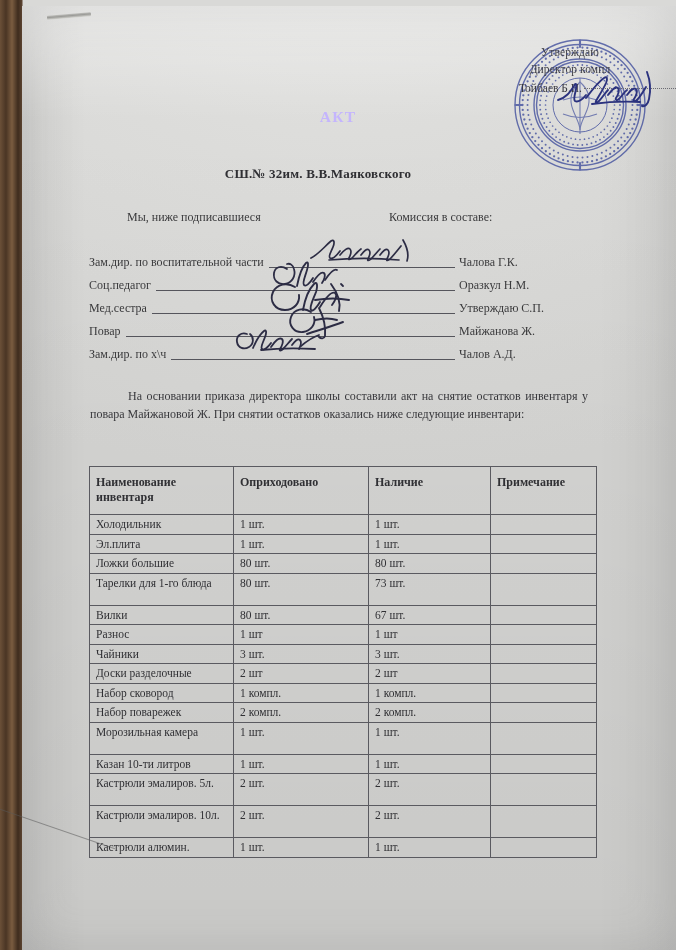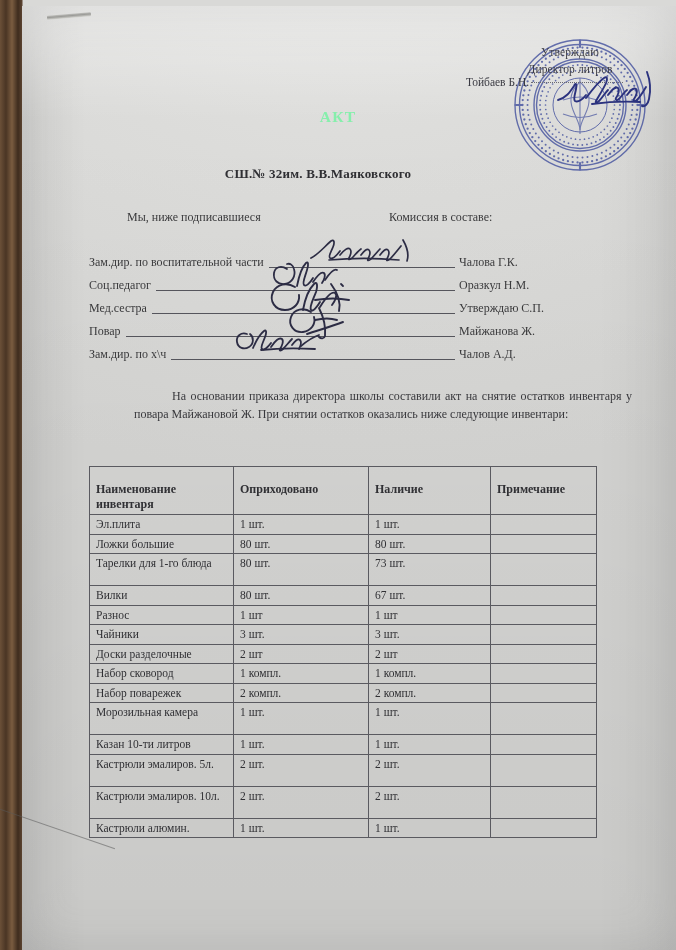--- a/index.html
+++ b/index.html
@@ -84,25 +84,26 @@
     left: 470px; top: 44px;
     width: 200px;
     text-align: center;
     font-size: 11.5px;
     line-height: 17px;
     color: #3e3e46;
     letter-spacing: .1px;
   }
   .director-line {
     position: absolute;
-    left: 466px; top: 76px;
+    left: 466px; top: 82px;
     width: 210px;
     font-size: 11.5px;
     color: #3a3a42;
     white-space: nowrap;
+    text-align: right;
   }
   .director-line .dotfill {
     display: inline-block;
     width: 92px;
     border-bottom: 1px dotted #6b6b72;
     margin-left: 2px;
     vertical-align: 3px;
   }
   
   #dir-sign {
@@ -113,21 +114,21 @@
   #dir-sign svg { display:block; width:100%; height:100%; }
 
   
   .doc-title {
     position: absolute;
     left: 0; top: 108px; width: 676px;
     text-align: center;
     font-size: 15.5px;
     font-weight: bold;
     letter-spacing: 1.2px;
-    color: #86efac;
+    color: #c4b5fd;
   }
   .doc-subtitle {
     position: absolute;
     left: 0; top: 166px; width: 636px;
     text-align: center;
     font-size: 13px;
     font-weight: bold;
     letter-spacing: .2px;
     color: #2f2f33;
   }
@@ -180,21 +181,20 @@
   
   .body-par {
     position: absolute;
     left: 90px; top: 388px;
     width: 498px;
     font-size: 12px;
     line-height: 17.5px;
     text-align: justify;
     text-indent: 38px;
     color: #38383c;
-    margin-left: 44px;
   }
 
   
   .inv-table {
     position: absolute;
     left: 89px; top: 466px;
     width: 507px;
     border-collapse: collapse;
     font-size: 11.5px;
     color: #303034;
@@ -205,21 +205,21 @@
     padding: 2px 5px 2px 6px;
     text-align: left;
     vertical-align: top;
     line-height: 14.5px;
   }
   .inv-table thead th {
     font-weight: bold;
     font-size: 12px;
     height: 48px;
     vertical-align: top;
-    padding-top: 15px;
+    padding-top: 8px;
   }
   .inv-table col.c1 { width: 144px; }
   .inv-table col.c2 { width: 135px; }
   .inv-table col.c3 { width: 122px; }
   .inv-table col.c4 { width: 106px; }
   .inv-table tbody td { height: 17px; }
   .inv-table tbody tr.tall td { height: 32px; }
 </style>
 </head>
 <body>
@@ -503,21 +503,21 @@
         <line x1="67" y1="40" x2="67" y2="96"></line>
         <path d="M50 62 Q67 56 84 62"></path>
         <path d="M50 76 Q67 83 84 76"></path>
       </g>
 
     </svg>
   </div>
 
   <div class="approve-block">
     <div>Утверждаю</div>
-    <div>Директор литров</div>
+    <div>Директор компл</div>
   </div>
 
   <div class="director-line">
     <span>Тойбаев Б.Н.</span><span class="dotfill"></span>
   </div>
 
   <div id="dir-sign">
     <svg viewBox="0 0 112 46" xmlns="http://www.w3.org/2000/svg">
       <g fill="none" stroke="#2b327e" stroke-width="1.9" stroke-linecap="round" stroke-linejoin="round">
         <path d="M6 32 C14 30 18 24 22 18 C24 14 25 16 24 21 C23 27 21 31 23 33 C26 35 31 31 34 27"></path>
@@ -641,20 +641,26 @@
     <thead>
       <tr>
         <th>Наименование инвентаря</th>
         <th>Оприходовано</th>
         <th>Наличие</th>
         <th>Примечание</th>
       </tr>
     </thead>
     <tbody id="inv-body">
         <tr>
+          <td>Холодильник</td>
+          <td>1 шт.</td>
+          <td>1 шт.</td>
+          <td></td>
+        </tr>
+        <tr>
           <td>Эл.плита</td>
           <td>1 шт.</td>
           <td>1 шт.</td>
           <td></td>
         </tr>
         <tr>
           <td>Ложки большие</td>
           <td>80 шт.</td>
           <td>80 шт.</td>
           <td></td>

